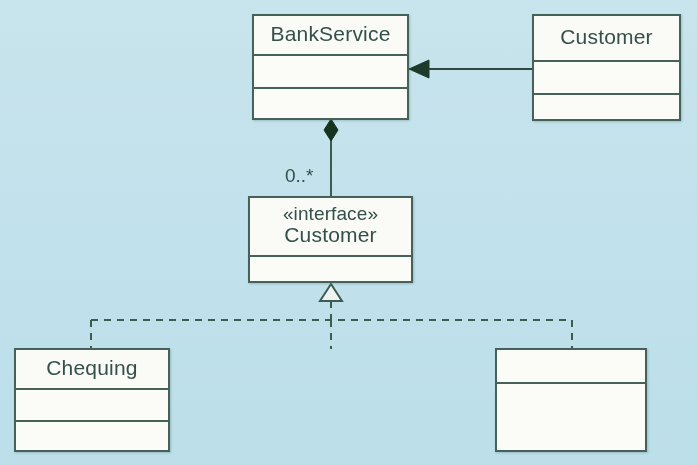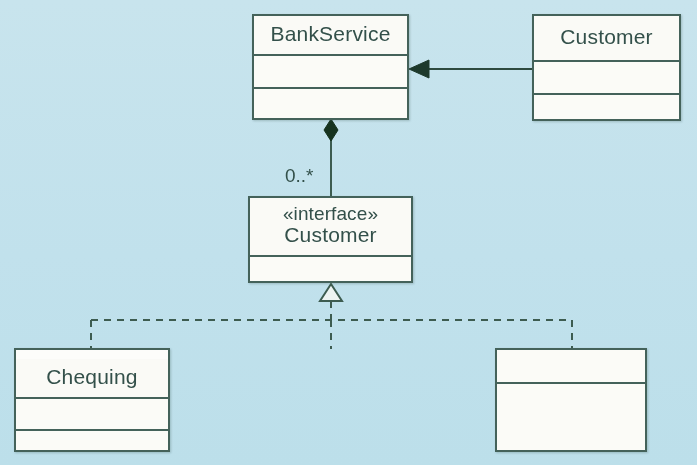--- a/index.html
+++ b/index.html
@@ -82,21 +82,21 @@
   #cls-customer .c1 { height: 33px; }
   #cls-customer .c2 { flex: 1 1 auto; }
 
   #cls-iaccount   { left: 248px; top: 196px; width: 165px; height: 87px; }
   #cls-iaccount .c0 { height: 57px; }
   #cls-iaccount .c1 { flex: 1 1 auto; }
 
   #cls-chequing   { left: 14px;  top: 348px; width: 156px; height: 104px; }
   #cls-saving     { left: 253px; top: 348px; width: 156px; height: 104px; }
   #cls-investment { left: 495px; top: 348px; width: 152px; height: 104px; }
-  .leaf .c0 { height: 38px; margin-top: 9px; }
+  .leaf .c0 { height: 38px; }
   .leaf .c1 { height: 32px; }
   .leaf .c2 { flex: 1 1 auto; }
 
   #label-multiplicity { left: 285px; top: 165px; }
 </style>
 </head>
 <body>
 
 <div id="canvas">
 

